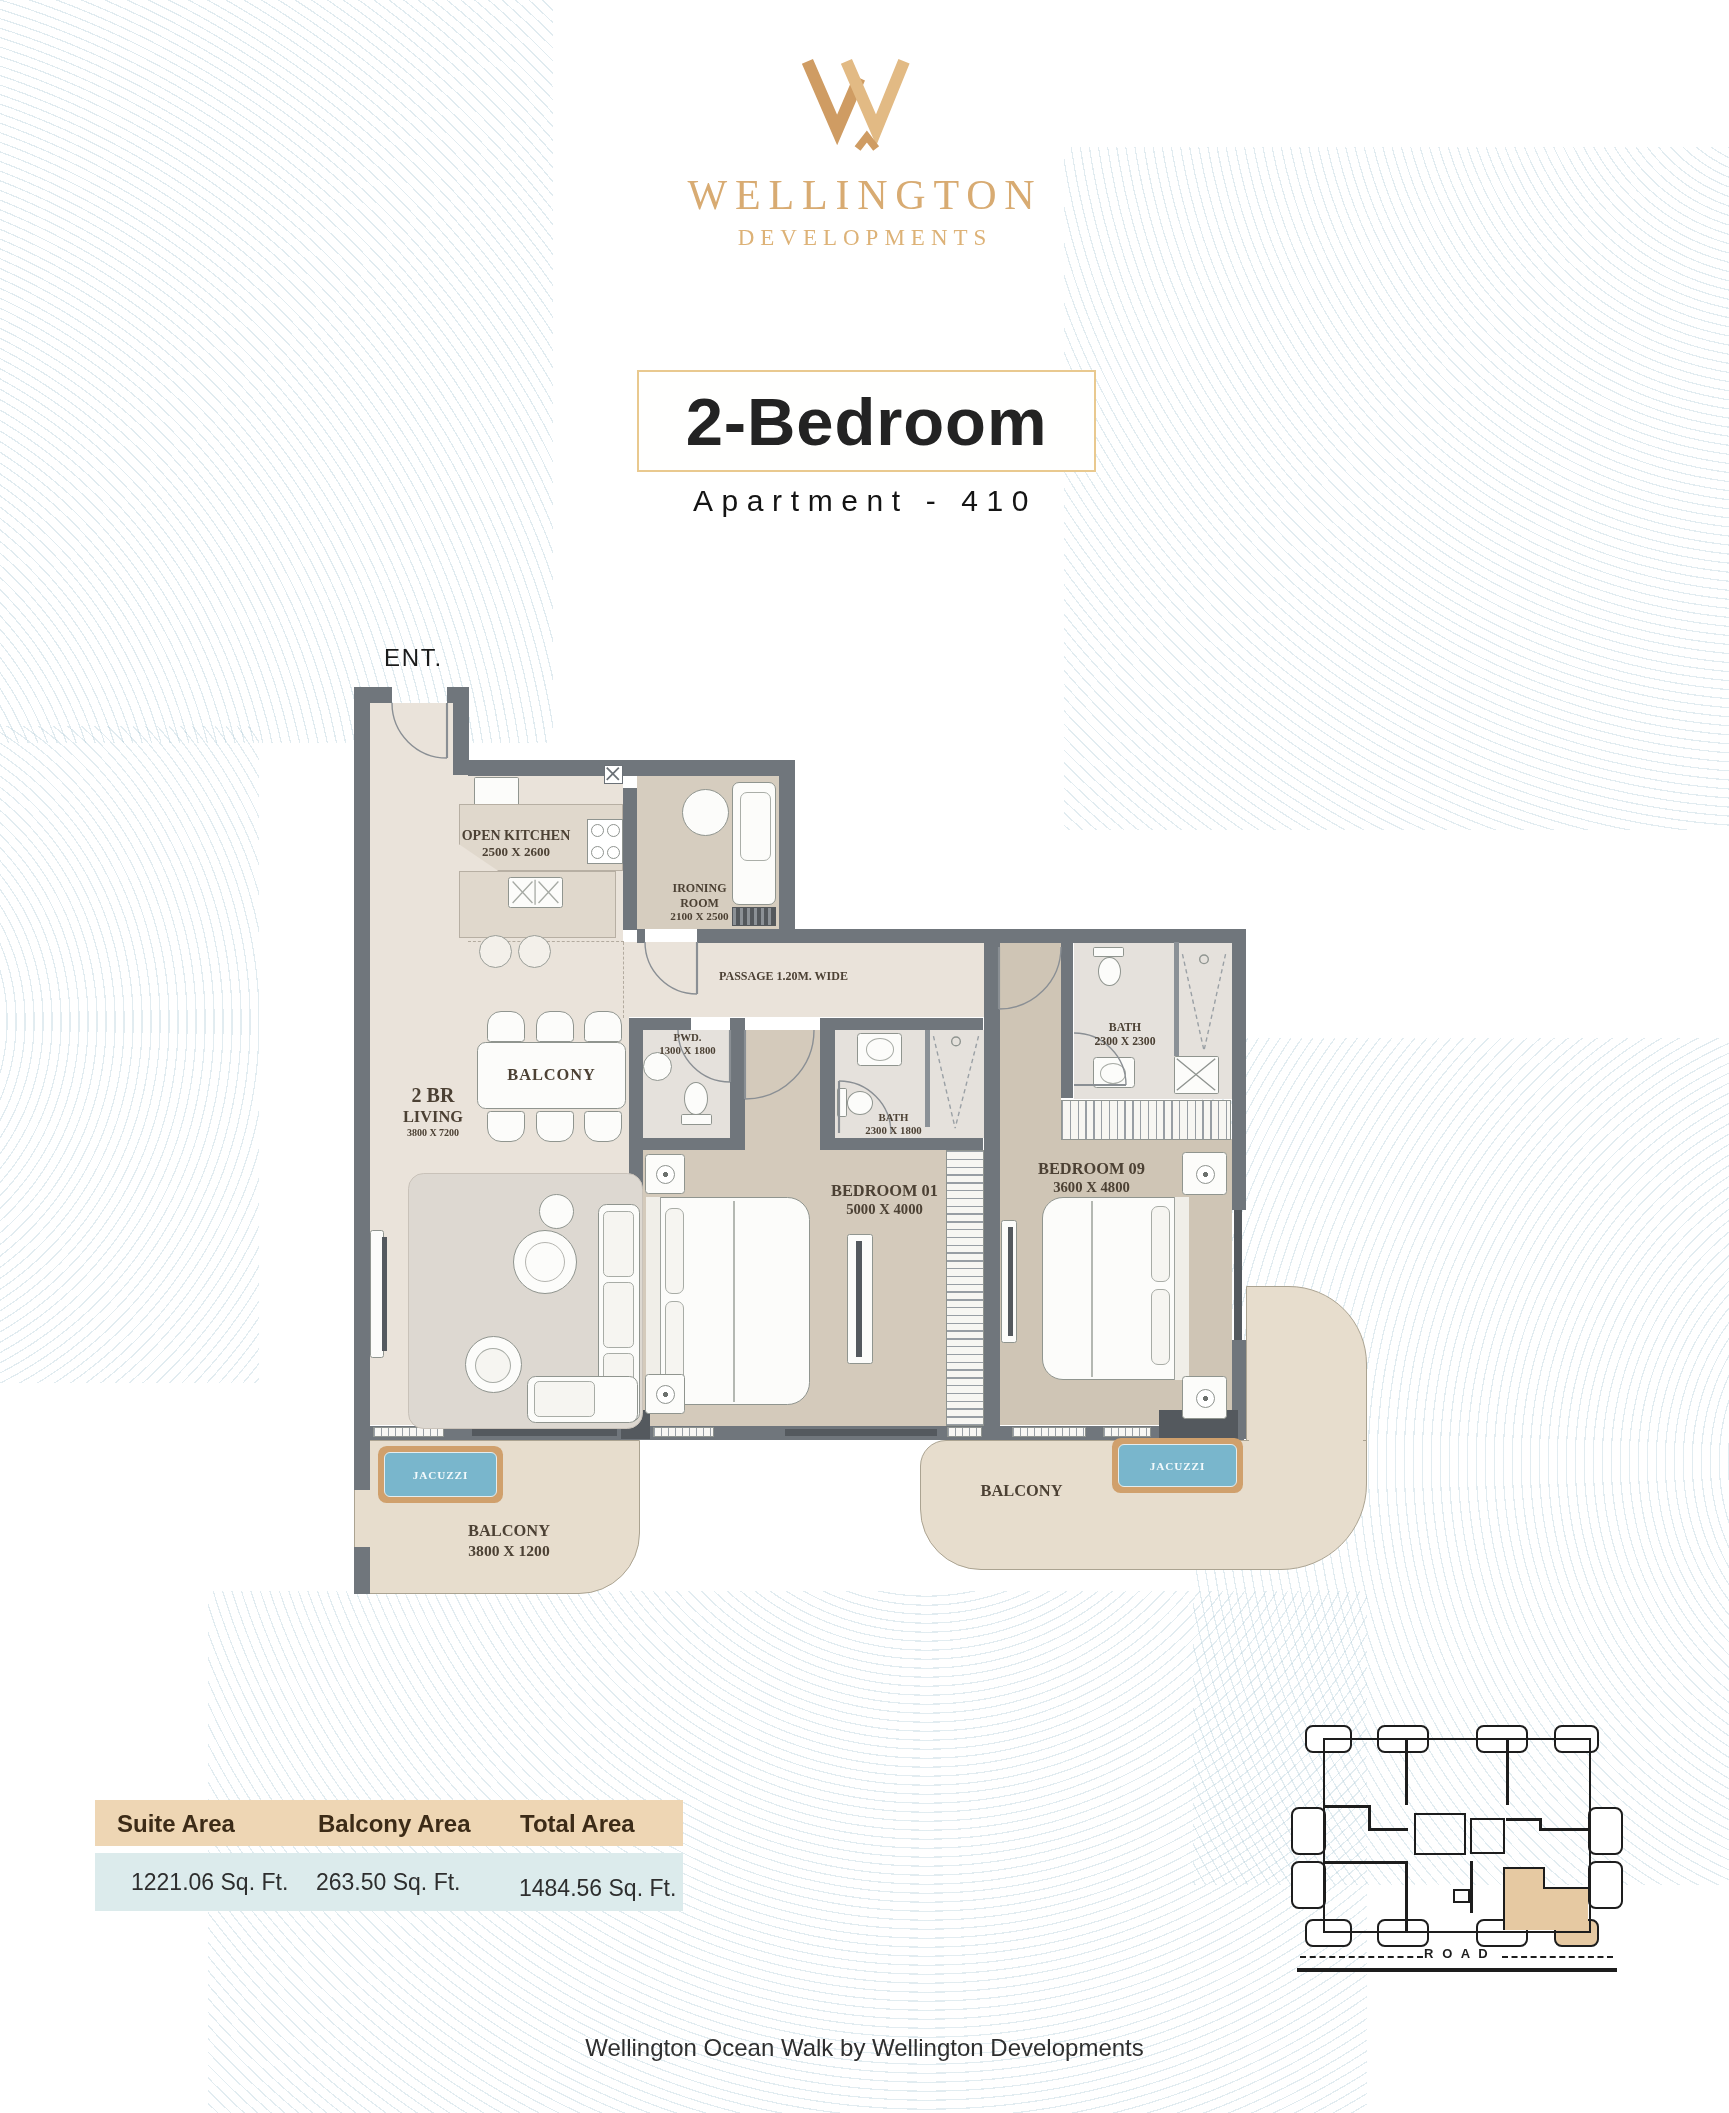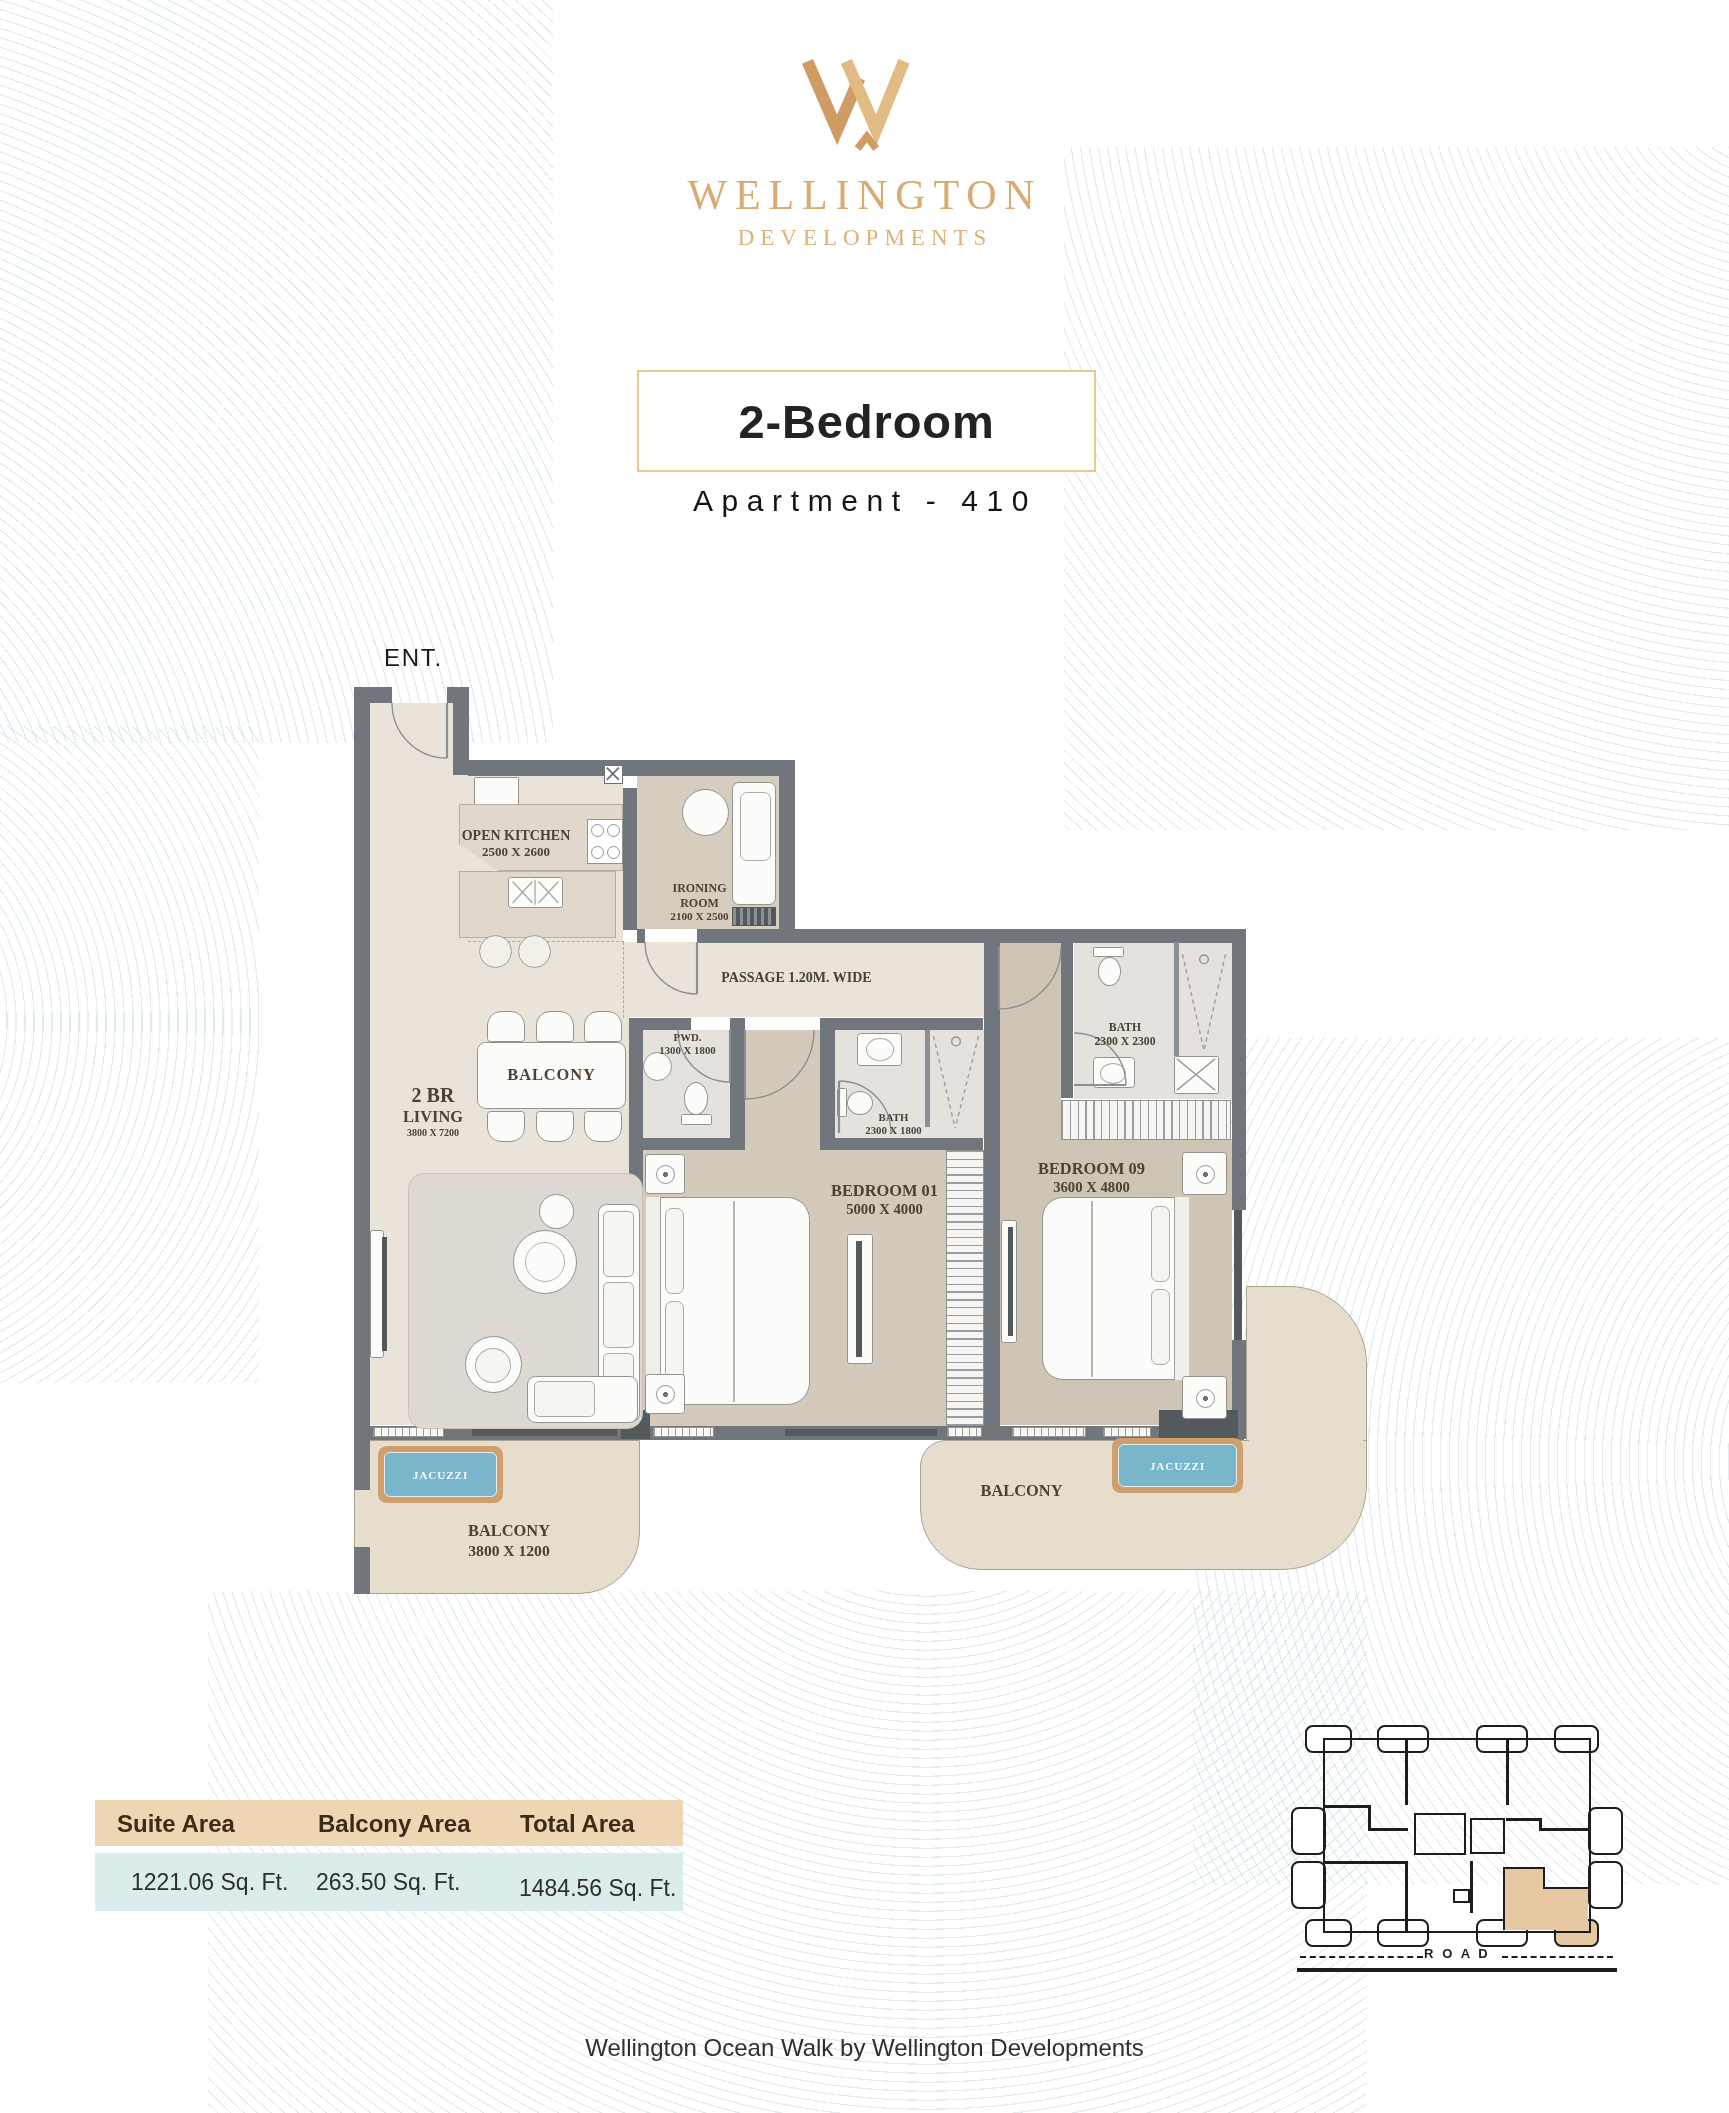--- a/index.html
+++ b/index.html
@@ -56,21 +56,21 @@
   <svg width="130" height="104" viewBox="0 0 140 104" style="display:block;margin:0 auto">
     <path d="M8 6 L40 80 L64 24" fill="none" stroke="#cf9c63" stroke-width="13"></path>
     <path d="M50 6 L82 80 L112 6" fill="none" stroke="#e2ba84" stroke-width="13"></path>
     <path d="M62 100 L72 87 L82 100" fill="none" stroke="#cf9c63" stroke-width="8"></path>
   </svg>
 </div>
 <div class="abs" style="left:519px;top:171px;width:692px;text-align:center;font-family:'Liberation Serif',serif;font-size:42px;letter-spacing:7.8px;color:#d8ab72">WELLINGTON</div>
 <div class="abs" style="left:519px;top:225px;width:692px;text-align:center;font-family:'Liberation Serif',serif;font-size:23px;letter-spacing:6px;color:#ddb277">DEVELOPMENTS</div>
 
 <div class="abs" style="left:637px;top:370px;width:459px;height:102px;border:2.6px solid #e9c98f;background:#fffffe;box-sizing:border-box;display:flex;align-items:center;justify-content:center">
-  <span style="font-size:47px;font-weight:600;color:#232323;letter-spacing:0.9px">2-Bedroom</span>
+  <span style="font-size:67px;font-weight:600;color:#232323;letter-spacing:0.9px">2-Bedroom</span>
 </div>
 <div class="abs" style="left:519px;top:484px;width:692px;text-align:center;font-size:30px;letter-spacing:8.6px;color:#141414">Apartment - 410</div>
 
 <div class="abs" style="left:342px;top:644px;width:1029px;height:1012px">
 
   <div class="abs" style="left:42px;top:0px;font-size:24px;color:#1b1b1b;letter-spacing:1.7px;z-index:30">ENT.</div>
 
   <div class="balc" style="left:12px;top:796px;width:286px;height:154px;border-radius:0 0 61px 3.5px"></div>
   <div class="balc" style="left:904px;top:642px;width:121px;height:157px;border-radius:0 78px 0 0"></div>
   <div class="balc" style="left:578px;top:796px;width:447px;height:130px;border-radius:26px 0 86px 61px"></div>
@@ -276,21 +276,21 @@
 
   <div class="lbl" style="left:107px;top:183px;width:134px;font-size:14px">
     <span>OPEN KITCHEN</span>
     <span style="font-size:13px">2500 X 2600</span>
   </div>
   <div class="lbl" style="left:311px;top:237px;width:93px;font-size:12px">
     <span>IRONING</span>
     <span>ROOM</span>
     <span style="font-size:11.2px">2100 X 2500</span>
   </div>
-  <div class="lbl" style="left:344px;top:325px;width:221px;font-size:14px">
+  <div class="lbl" style="left:331px;top:325px;width:221px;font-size:12px">
     <span>PASSAGE 1.20M. WIDE</span>
   </div>
   <div class="lbl" style="left:303px;top:387px;width:85px;font-size:10.8px">
     <span>PWD.</span>
     <span>1300 X 1800</span>
   </div>
   <div class="lbl" style="left:35px;top:439px;width:112px">
     <span style="font-size:20px">2 BR</span>
     <span style="font-size:16.4px">LIVING</span>
     <span style="font-size:10px">3800 X 7200</span>

